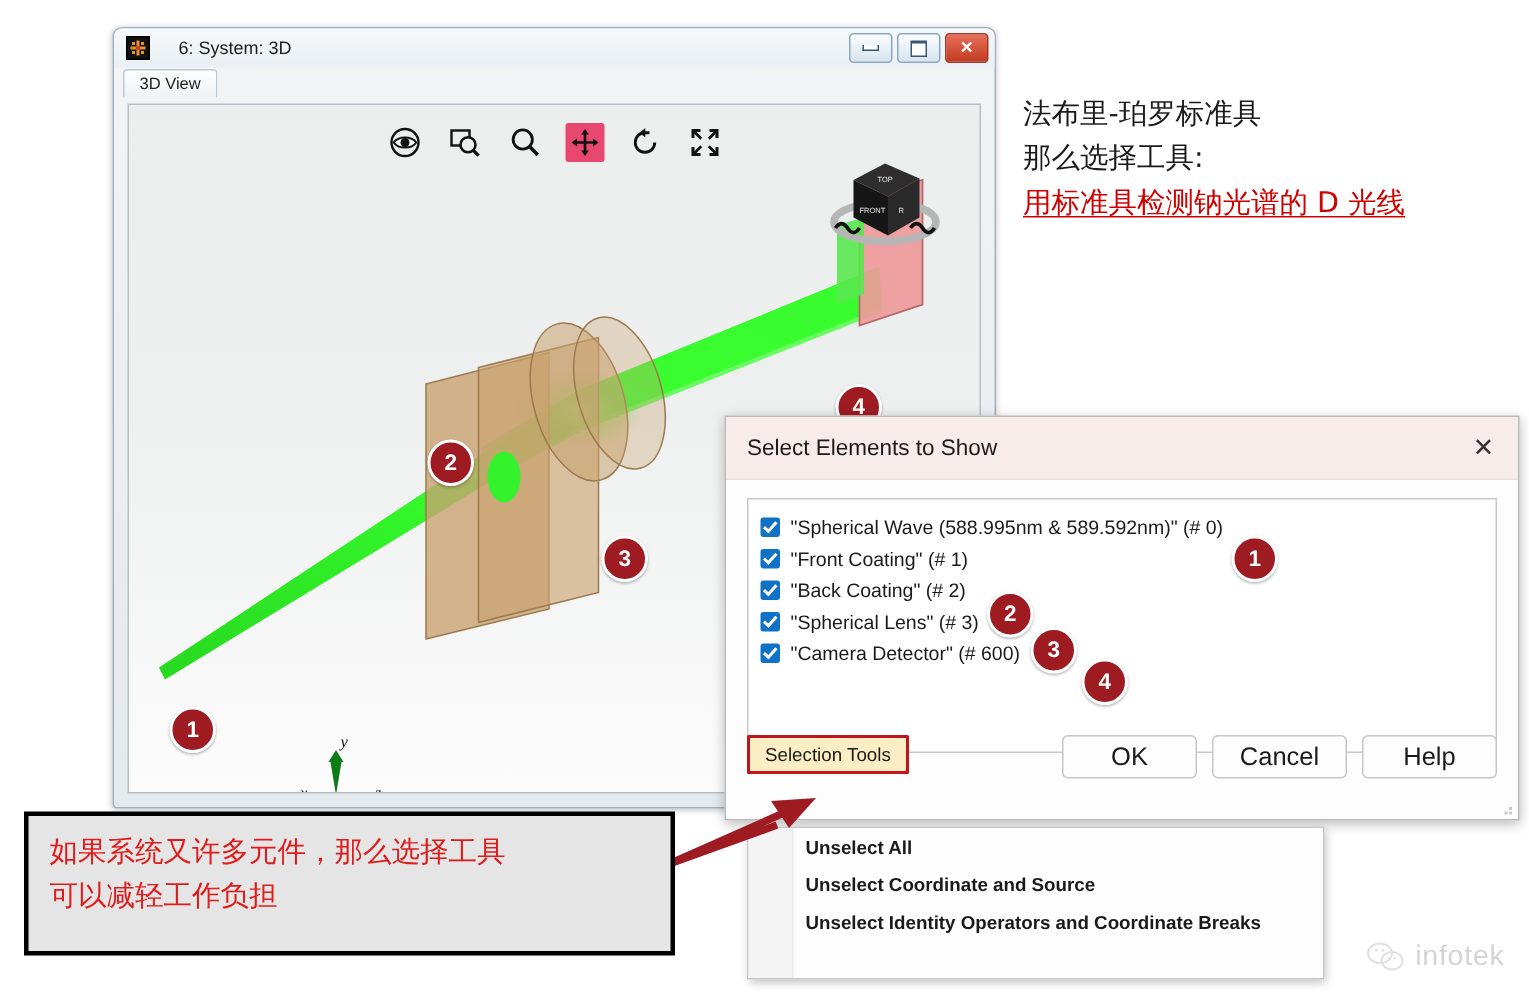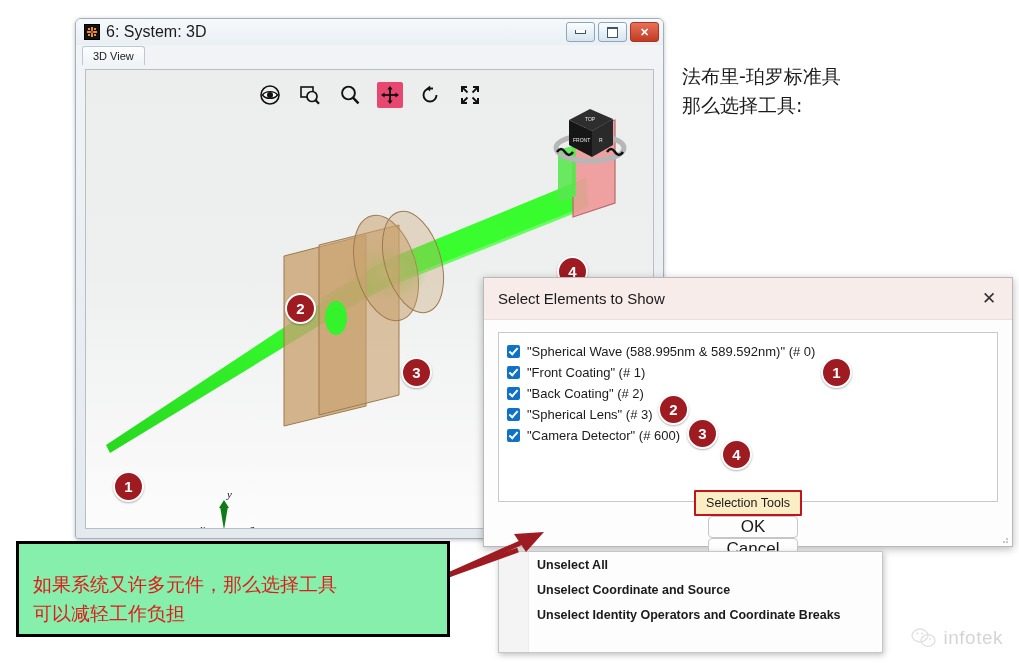--- a/index.html
+++ b/index.html
@@ -21,21 +21,21 @@
     height:26px;display:flex;align-items:center;padding:0 4px 0 8px;
     background:linear-gradient(#f6f9fb,#e9eff4);
     border-radius:5px 5px 0 0;
   }
   .win-icon{
     width:14px;height:14px;margin-right:6px;flex:none;
     background:#111;border:1px solid #000;position:relative;
     display:flex;align-items:center;justify-content:center;
     font-size:11px;color:#e8922b;line-height:1;
   }
-  .win-title-text{font-size:16px;color:#1b1b1b;flex:1;}
+  .win-title-text{font-size:12px;color:#1b1b1b;flex:1;margin-left:13px;}
   .wbtns{display:flex;gap:3px;}
   .wbtn{
     width:27px;height:18px;border:1px solid #8ca7bd;border-radius:3px;
     background:linear-gradient(#fbfdfe,#d7e4ee);
     display:flex;align-items:center;justify-content:center;
   }
   .wbtn.close{background:linear-gradient(#e8705a,#c23a22);border-color:#a83720;}
   .wbtn .g{display:block;}
   .g-min{width:9px;height:3px;border:1px solid #3a566e;border-top:none;background:#fff;}
   .g-max{width:9px;height:8px;border:1px solid #3a566e;border-top-width:2px;background:#fff;}
@@ -106,21 +106,21 @@
     margin-right:7px;flex:none;position:relative;
   }
   .cb:after{
     content:"";position:absolute;left:4px;top:1px;width:3px;height:7px;
     border:solid #fff;border-width:0 2px 2px 0;transform:rotate(42deg);
   }
   .lrow span{font-size:13px;color:#1a1a1a;white-space:nowrap;}
 
   .dlg-foot{
     position:absolute;left:0;right:0;bottom:0;height:56px;
-    display:flex;align-items:center;padding:0 14px;flex-direction:column;
+    display:flex;align-items:flex-start;padding:0 14px;
   }
   .seltools{
     font-size:12.5px;color:#1a1a1a;background:#fbeec4;
     border:2px solid #c0151c;padding:4px 10px;border-radius:1px;
   }
   .foot-spacer{flex:1;}
   .btn{
     width:88px;height:27px;background:#fdfdfd;border:1px solid #c6c6c6;
     border-radius:4px;font-size:17px;color:#1a1a1a;
     display:flex;align-items:center;justify-content:center;margin-left:10px;
@@ -148,22 +148,22 @@
     font-family:"DejaVu Sans","Liberation Sans",sans-serif;
   }
   .cn-line{font-size:19px;color:#1a1a1a;line-height:1.55;white-space:nowrap;}
   .cn-link{
     font-size:19px;color:#d00000;line-height:1.55;white-space:nowrap;
     text-decoration:underline;text-underline-offset:3px;
   }
 
   .callout{
     position:absolute;left:16px;top:541px;width:434px;height:96px;
-    background:#86efac;border:3px solid #000;
-    padding:26px 14px;box-sizing:border-box;
+    background:#e5e5e5;border:3px solid #000;
+    padding:10px 14px;box-sizing:border-box;
   }
   .callout div{
     font-size:19px;color:#e01b1b;line-height:1.5;white-space:nowrap;
     font-family:"DejaVu Sans","Liberation Sans",sans-serif;
   }
   .arrow{position:absolute;left:440px;top:518px;width:110px;height:70px;}
 
   .watermark{
     position:absolute;right:16px;bottom:18px;
     display:flex;align-items:center;gap:7px;opacity:.42;
@@ -385,20 +385,21 @@
 
 <div class="menu">
   <div class="mitem">Unselect All</div>
   <div class="mitem">Unselect Coordinate and Source</div>
   <div class="mitem">Unselect Identity Operators and Coordinate Breaks</div>
 </div>
 
 <div class="cn-note">
   <div class="cn-line">法布里-珀罗标准具</div>
   <div class="cn-line">那么选择工具:</div>
+  <div class="cn-link">用标准具检测钠光谱的 D 光线</div>
 </div>
 
 <svg class="arrow" viewBox="0 0 110 70" aria-hidden="true">
   <path d="M6 58 L96 18" stroke="#9e1b22" stroke-width="5" fill="none"></path>
   <path d="M6 58 L78 32" stroke="#9e1b22" stroke-width="5" fill="none"></path>
   <polygon points="104,14 74,16 86,34" fill="#9e1b22"></polygon>
 </svg>
 
 <div class="callout">
   <div>如果系统又许多元件，那么选择工具</div>

